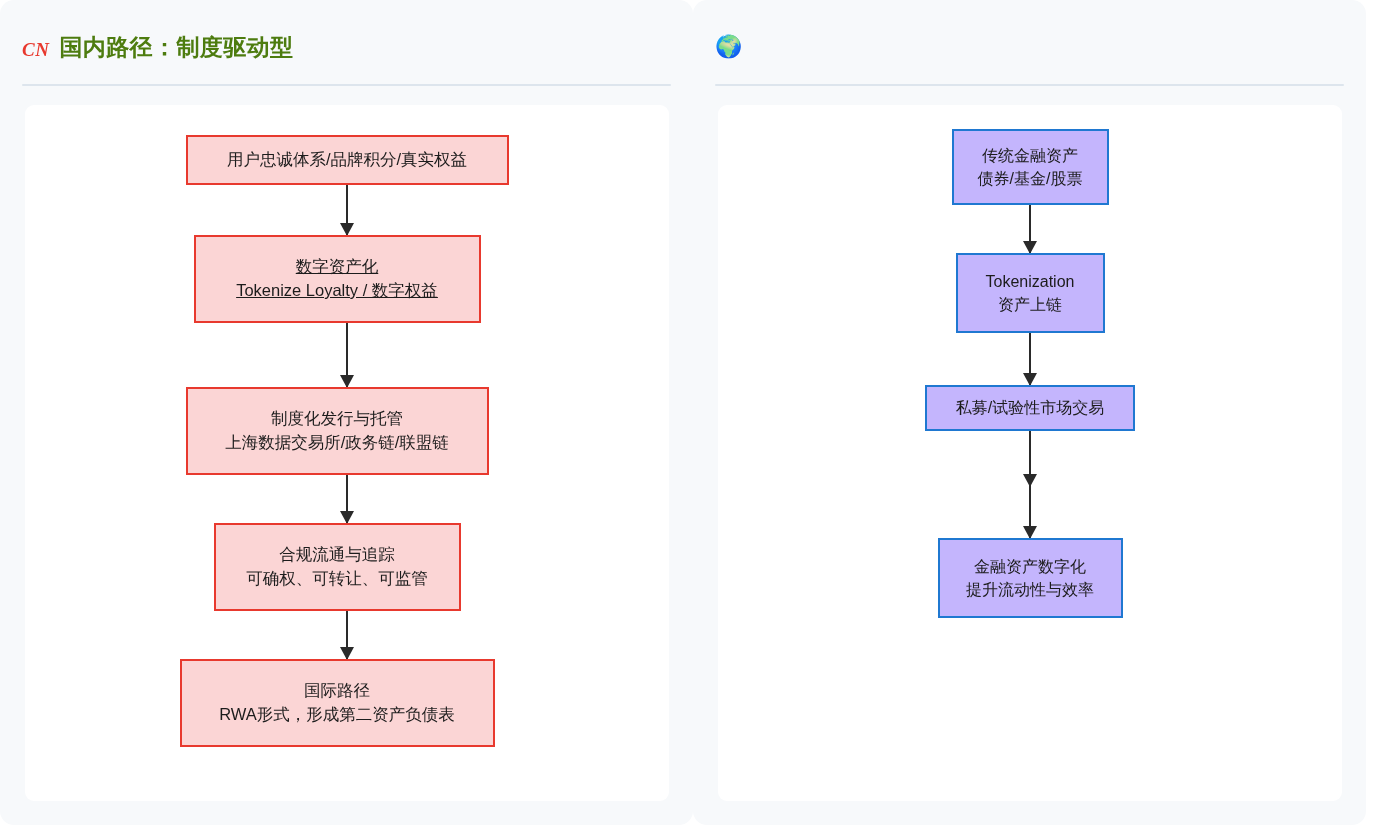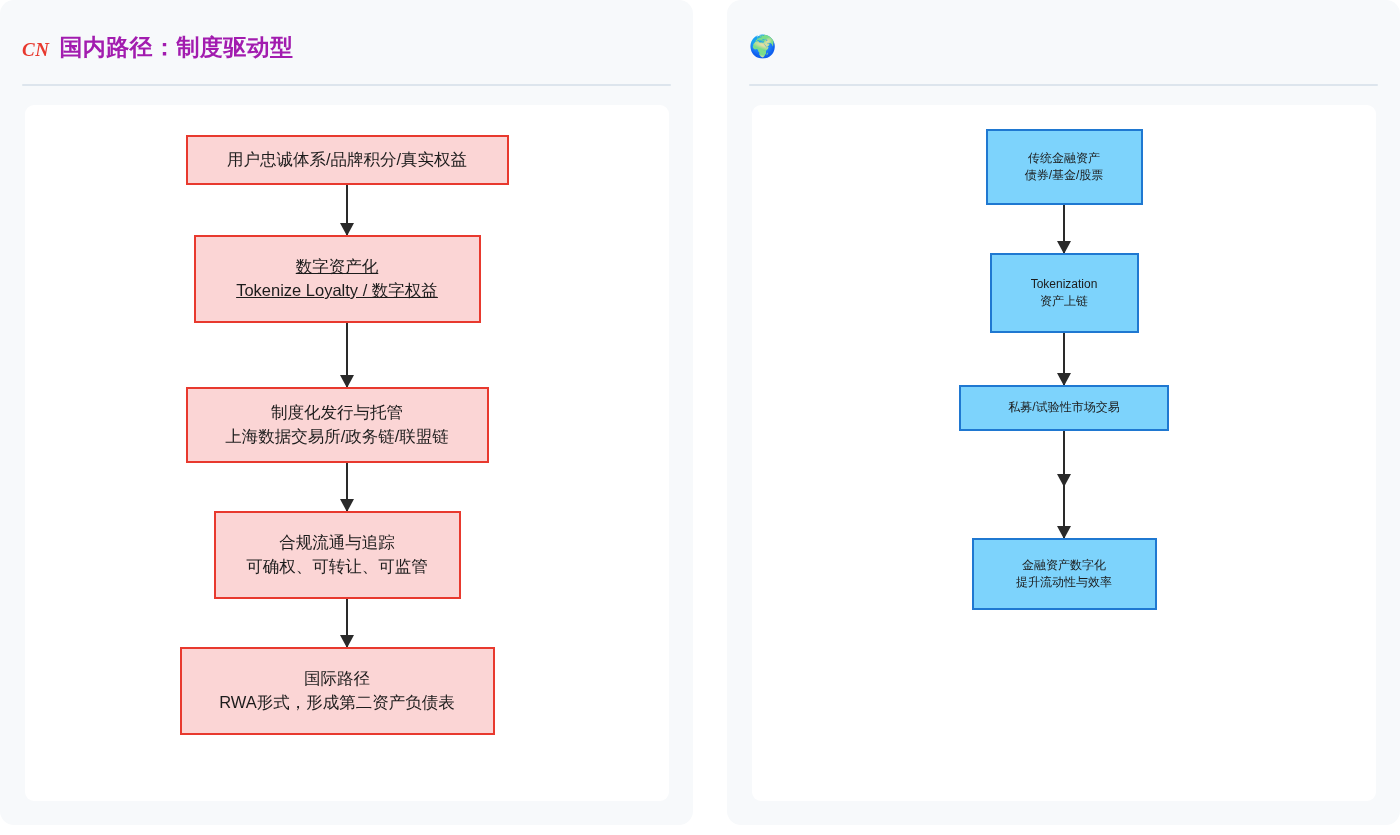--- a/index.html
+++ b/index.html
@@ -11,21 +11,20 @@
     width: 1400px;
     height: 835px;
     font-family: "Liberation Sans", "DejaVu Sans", sans-serif;
     overflow: hidden;
   }
   .stage {
     position: relative;
     width: 1400px;
     height: 835px;
     display: flex;
-    gap: 34px;
     padding: 0;
     box-sizing: border-box;
   }
 
   
   .card {
     background: #f7f9fb;
     border-radius: 14px;
     box-sizing: border-box;
     position: relative;
@@ -66,21 +65,21 @@
     display: inline-block;
     transform: translateY(-1px);
   }
   .card-title {
     font-size: 23px;
     font-weight: 700;
     letter-spacing: 0.4px;
     line-height: 1.2;
     white-space: nowrap;
   }
-  .card-title--cn { color: #a21caf; }
+  .card-title--cn { color: #4d7c0f; }
   .card-title--intl { color: #1a6fd0; }
 
   .header-rule {
     height: 2px;
     background: #dde5ed;
     margin: 16px 22px 0 22px;
     border-radius: 1px;
   }
 
   
@@ -126,23 +125,23 @@
     color: #1c1c1c;
     border-width: 2px;
     border-style: solid;
     position: relative;
   }
   .node--cn {
     background: #fbd5d5;
     border-color: #e8392e;
   }
   .node--intl {
-    background: #7dd3fc;
+    background: #c4b5fd;
     border-color: #1f78d1;
-    font-size: 12px;
+    font-size: 16px;
     align-items: center;
   }
   .node-line { display: block; white-space: nowrap; }
 
   
   .connector {
     width: 2px;
     background: #2a2a2a;
     position: relative;
     flex: none;
@@ -156,38 +155,38 @@
     width: 0;
     height: 0;
     border-left: 7.5px solid transparent;
     border-right: 7.5px solid transparent;
     border-top: 13px solid #2a2a2a;
   }
 
   
   .flow--left .n1 { width: 323px; height: 50px; }
   .flow--left .n2 { width: 287px; height: 88px; text-decoration: underline; }
-  .flow--left .n3 { width: 303px; height: 76px; align-items: center; }
+  .flow--left .n3 { width: 303px; height: 88px; align-items: center; }
   .flow--left .n4 { width: 247px; height: 88px; }
   .flow--left .n5 { width: 315px; height: 88px; }
   .flow--left .c1 { height: 50px; }
   .flow--left .c2 { height: 64px; }
   .flow--left .c3 { height: 48px; }
   .flow--left .c4 { height: 48px; }
 
   
   .flow--left .row { display: flex; width: 100%; justify-content: center; }
   .flow--left .shift { margin-left: -20px; }
 
   
   .flow--right .n1 { width: 157px; height: 76px; }
   .flow--right .n2 { width: 149px; height: 80px; }
   .flow--right .n3 { width: 210px; height: 46px; }
   .flow--right .n4 { width: 141px; height: 80px; }
-  .flow--right .n5 { width: 185px; height: 72px; }
+  .flow--right .n5 { width: 185px; height: 80px; }
   .flow--right .c1 { height: 48px; }
   .flow--right .c2 { height: 52px; }
   .flow--right .c3 { height: 55px; }
   .flow--right .c4 { height: 52px; }
 </style>
 </head>
 <body>
 
 <div class="stage">
 

